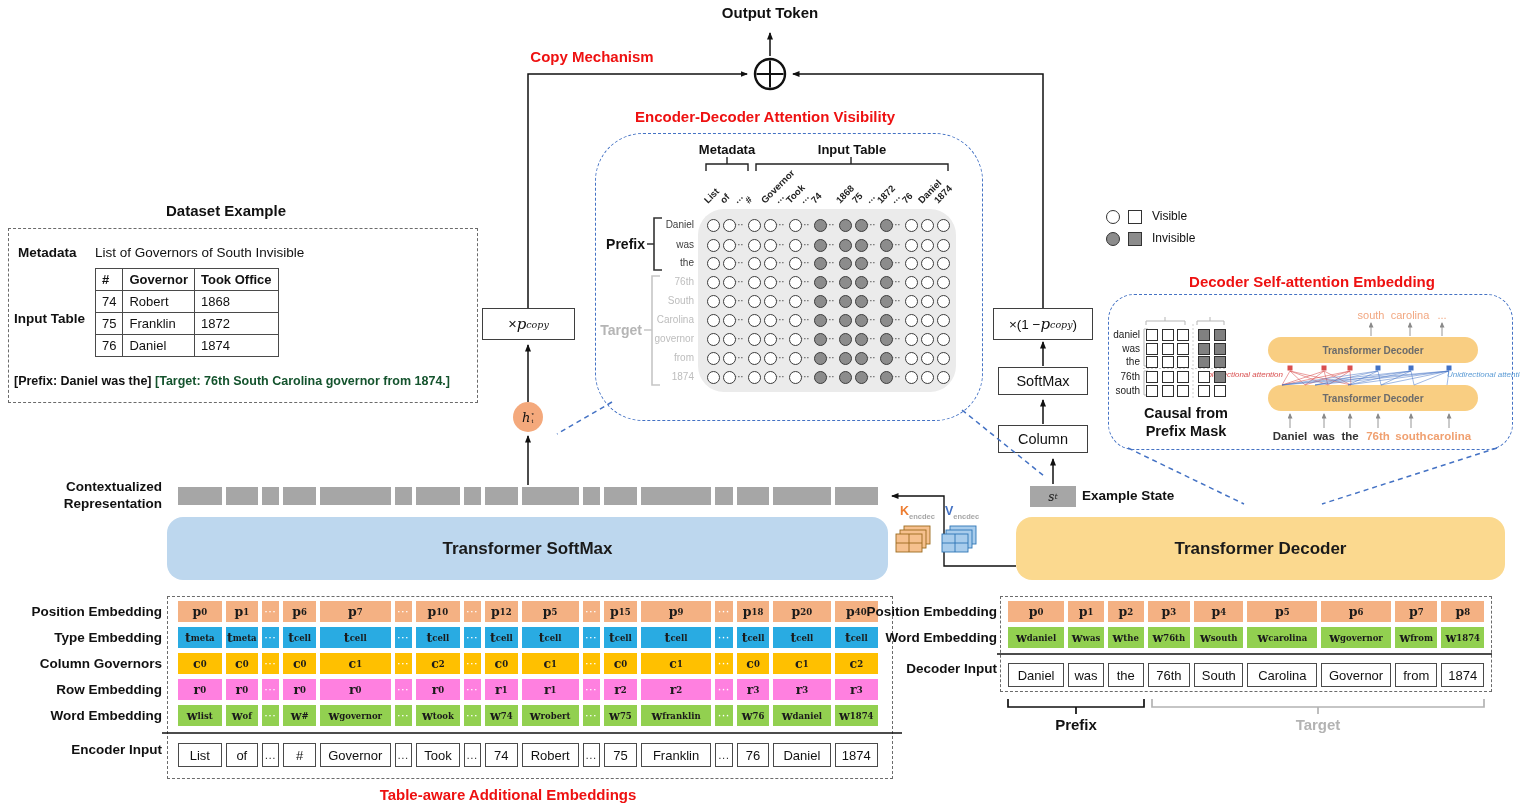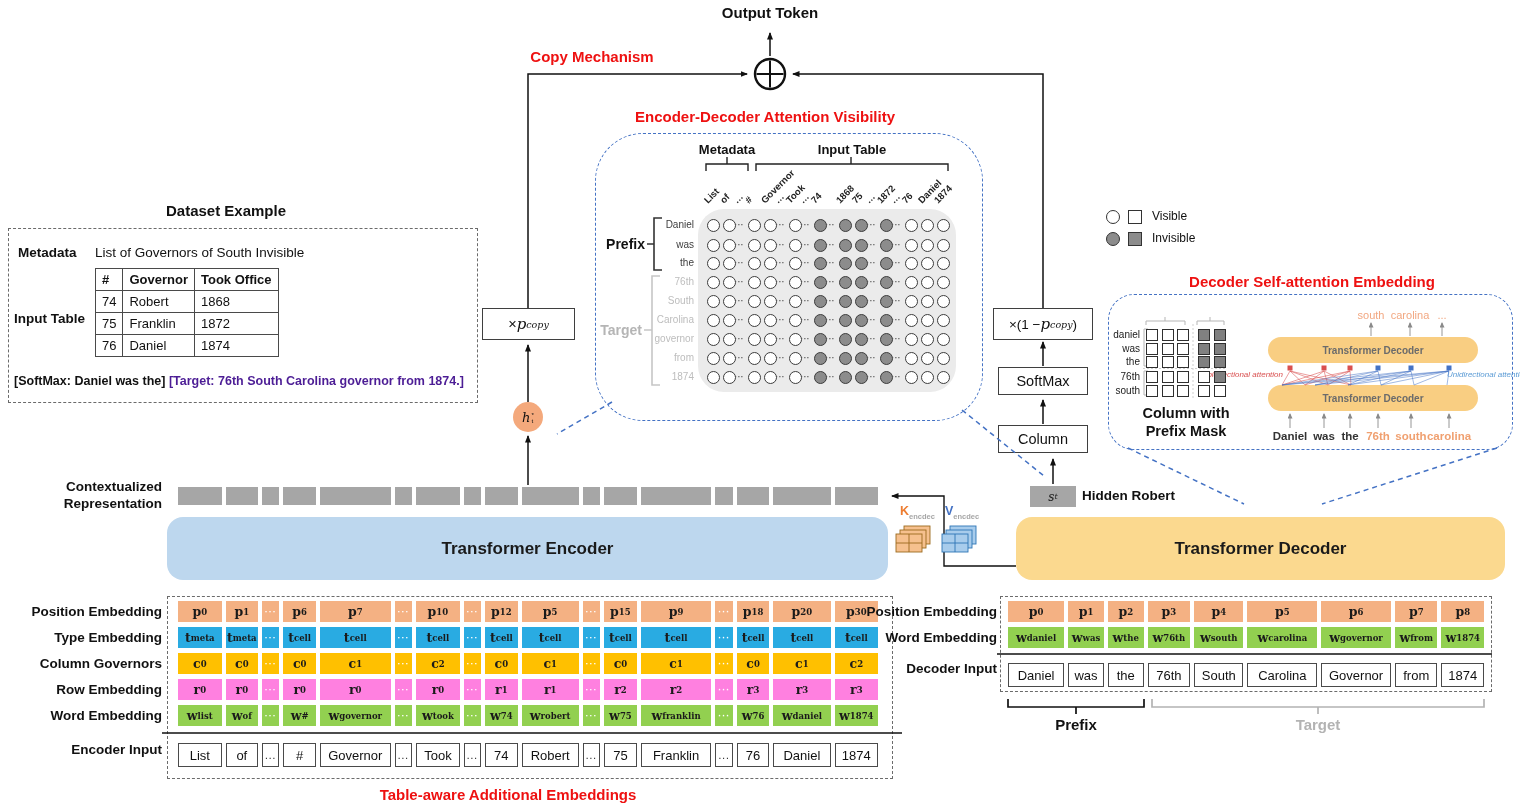--- a/index.html
+++ b/index.html
@@ -3,21 +3,21 @@
 <meta charset="utf-8">
 <style>
   html,body{margin:0;padding:0;background:#fff;}
   #stage{position:relative;width:1520px;height:807px;background:#fff;overflow:hidden;
          font-family:"Liberation Sans",sans-serif;color:#111;}
   .abs{position:absolute;}
   .ctr{position:absolute;transform:translateX(-50%);white-space:nowrap;}
   .rlbl{position:absolute;text-align:right;white-space:nowrap;}
   .b{font-weight:bold;}
   .red{color:#EE1111;}
-  .gray{color:#4c1d95;}
+  .gray{color:#14532d;}
   svg#overlay{position:absolute;left:0;top:0;z-index:1;}
   .layer{position:absolute;left:0;top:0;width:1520px;height:807px;z-index:2;pointer-events:none;}
 
   
   .obox{position:absolute;border:1.7px solid #3f3f3f;background:#fff;display:flex;align-items:center;justify-content:center;box-sizing:border-box;font-size:14.5px;}
   .mathbox i{font-family:"DejaVu Serif",serif;font-style:italic;font-size:15px;}
   .mathbox sub{font-family:"DejaVu Serif",serif;font-style:italic;font-size:9.5px;}
   .dashedbox{position:absolute;box-sizing:border-box;}
   .dk{border:1.6px dashed #6b6b6b;}
   .bl{border:1.8px dashed #4472C4;}
@@ -218,42 +218,42 @@
           <tr>
             <td>76</td>
             <td>Daniel</td>
             <td>1874</td>
           </tr>
         </tbody>
       </table>
     </div>
   <div class="abs b" style="left:14px;top:311px;font-size:13.5px;">Input Table</div>
   <div class="abs" style="left:14px;top:374px;font-size:12.5px;white-space:nowrap;">
-    <span class="b">[SoftMax: Daniel was the]</span>
+    <span class="b">[Prefix: Daniel was the]</span>
     <span class="b gray">[Target: 76th South Carolina governor from 1874.]</span>
   </div>
 
   <div class="ctr b red" style="left:765px;top:108px;font-size:15px;">Encoder-Decoder Attention Visibility</div>
   <div class="dashedbox bl" style="left:595px;top:133px;width:388px;height:288px;border-radius:48px;"></div>
   <div class="ctr b" style="left:727px;top:142px;font-size:13px;">Metadata</div>
   <div class="ctr b" style="left:852px;top:142px;font-size:13px;">Input Table</div>
   <div class="abs" style="left:698px;top:209px;width:258px;height:183px;background:#EBEBEB;border-radius:26px;"></div>
   <div class="rlbl b" style="left:585px;top:236px;width:60px;font-size:14px;">Prefix</div>
   <div class="rlbl b" style="left:582px;top:322px;width:60px;font-size:14px;color:#b5b5b5;">Target</div>
 
   <div class="legend-sym" style="left:1106px;top:210px;width:14px;height:14px;border-radius:50%;"></div>
   <div class="legend-sym" style="left:1128px;top:210px;width:14px;height:14px;"></div>
   <div class="abs" style="left:1152px;top:209px;font-size:12px;">Visible</div>
   <div class="legend-sym fill" style="left:1106px;top:232px;width:14px;height:14px;border-radius:50%;"></div>
   <div class="legend-sym fill" style="left:1128px;top:232px;width:14px;height:14px;"></div>
   <div class="abs" style="left:1152px;top:231px;font-size:12px;">Invisible</div>
 
   <div class="ctr b red" style="left:1312px;top:273px;font-size:15px;">Decoder Self-attention Embedding</div>
   <div class="dashedbox bl" style="left:1108px;top:294px;width:405px;height:156px;border-radius:26px;"></div>
-  <div class="ctr b" style="left:1186px;top:405px;font-size:14.5px;">Column with</div>
+  <div class="ctr b" style="left:1186px;top:405px;font-size:14.5px;">Causal from</div>
   <div class="ctr b" style="left:1186px;top:423px;font-size:14.5px;">Prefix Mask</div>
   <div class="minibar" style="left:1268px;top:337px;width:210px;height:26px;">Transformer Decoder</div>
   <div class="minibar" style="left:1268px;top:385px;width:210px;height:26px;">Transformer Decoder</div>
   <div class="rlbl" style="left:1155px;top:370px;width:128px;font-size:8px;font-style:italic;color:#D94F4F;">bidirectional attention</div>
   <div class="abs" style="left:1447px;top:370px;font-size:8px;font-style:italic;color:#5B9BD5;white-space:nowrap;">Unidirectional attention</div>
 
   <div class="obox mathbox" style="left:482px;top:308px;width:93px;height:32px;">
     <span>×</span>
       <i>p</i>
       <sub>copy</sub>
@@ -272,21 +272,21 @@
       <span class="ss">
         <sup>*</sup>
         <sub>t</sub>
       </span>
   </div>
 
   <div class="abs" style="left:1030px;top:486px;width:46px;height:21px;background:#A6A6A6;display:flex;align-items:center;justify-content:center;font-family:'DejaVu Serif',serif;font-style:italic;font-size:12px;color:#222;">
     <i>s</i>
       <sub style="font-size:8px">t</sub>
   </div>
-  <div class="abs b" style="left:1082px;top:488px;font-size:13.5px;">Hidden Robert</div>
+  <div class="abs b" style="left:1082px;top:488px;font-size:13.5px;">Example State</div>
 
   <div class="rlbl b" style="left:0;top:479px;width:162px;font-size:13.5px;">Contextualized</div>
   <div class="rlbl b" style="left:0;top:496px;width:162px;font-size:13.5px;">Representation</div>
   <div class="colwrap" style="left:178px;top:487px;width:700px;">
       <div class="gblock" style="flex: 1 1 41.2px;"></div>
       <div class="gblock" style="flex: 1 1 30px;"></div>
       <div class="gblock" style="flex: 1 1 15px;"></div>
       <div class="gblock" style="flex: 1 1 30px;"></div>
       <div class="gblock" style="flex: 1 1 68.4px;"></div>
       <div class="gblock" style="flex: 1 1 15px;"></div>
@@ -295,21 +295,21 @@
       <div class="gblock" style="flex: 1 1 30px;"></div>
       <div class="gblock" style="flex: 1 1 54.8px;"></div>
       <div class="gblock" style="flex: 1 1 15px;"></div>
       <div class="gblock" style="flex: 1 1 30px;"></div>
       <div class="gblock" style="flex: 1 1 68.4px;"></div>
       <div class="gblock" style="flex: 1 1 15px;"></div>
       <div class="gblock" style="flex: 1 1 30px;"></div>
       <div class="gblock" style="flex: 1 1 54.8px;"></div>
       <div class="gblock" style="flex: 1 1 41.2px;"></div>
     </div>
-  <div class="tbar" style="left:167px;top:517px;width:721px;height:63px;background:#BDD7EE;">Transformer Encoder</div>
+  <div class="tbar" style="left:167px;top:517px;width:721px;height:63px;background:#BDD7EE;">Transformer SoftMax</div>
   <div class="tbar" style="left:1016px;top:517px;width:489px;height:63px;background:#FBD98F;">Transformer Decoder</div>
 
   <div class="kv" style="left:900px;top:504px;color:#ED7D31;">
     <span>K</span><sub class="kvsub">encdec</sub>
   </div>
   <div class="kv" style="left:945px;top:504px;color:#4472C4;">
     <span>V</span><sub class="kvsub">encdec</sub>
   </div>
 
   <div class="dashedbox dk" style="left:167px;top:596px;width:726px;height:183px;"></div>
@@ -609,21 +609,21 @@
         </div>
         <div class="ecell word">
           <span>w</span>
           <sub>daniel</sub>
         </div>
         <div class="inp-box">Daniel</div>
       </div>
       <div class="emb-col" style="flex: 1 1 41.2px;">
         <div class="ecell pos">
           <span>p</span>
-          <sub>30</sub>
+          <sub>40</sub>
         </div>
         <div class="ecell typ">
           <span>t</span>
           <sub>cell</sub>
         </div>
         <div class="ecell colm">
           <span>c</span>
           <sub>2</sub>
         </div>
         <div class="ecell rowe">

